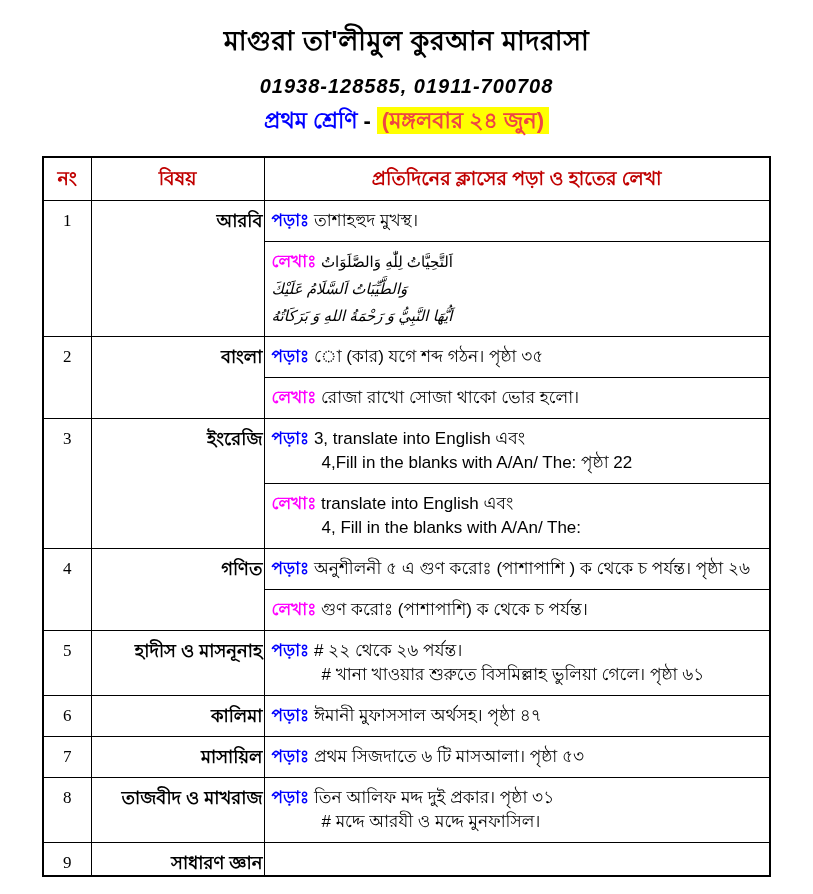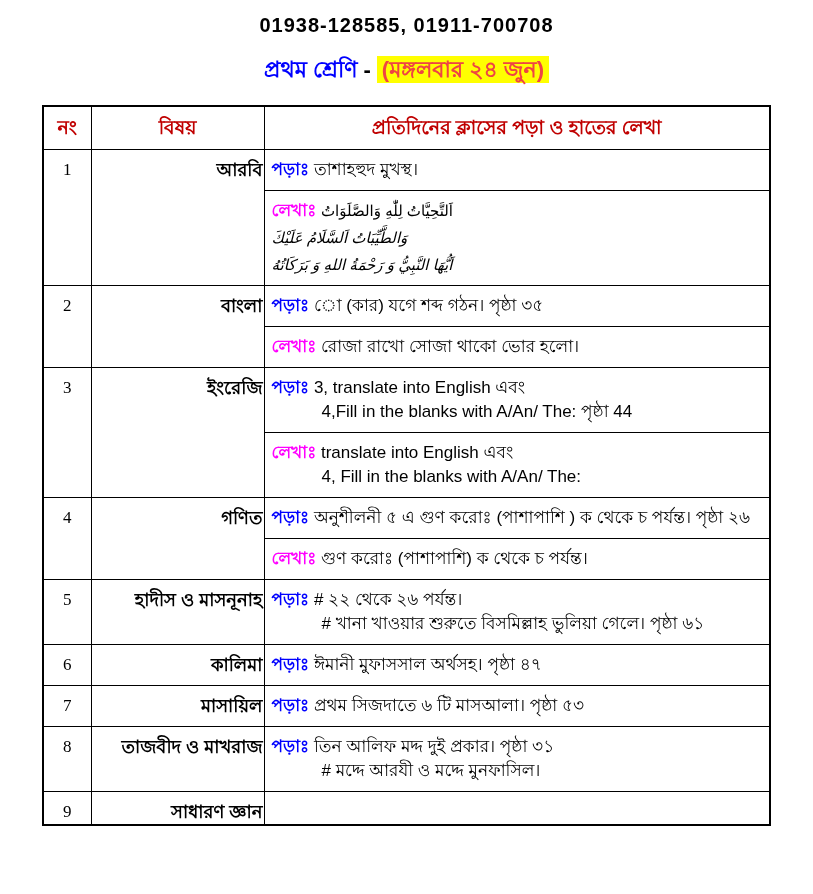--- a/index.html
+++ b/index.html
@@ -26,22 +26,23 @@
   }
   .doc-address {
     font-size: 20px;
     font-weight: bold;
     margin-bottom: 7px;
   }
   .doc-phones {
     font-size: 20px;
     font-weight: bold;
     letter-spacing: 1px;
-    margin-bottom: 15px;
+    margin-bottom: 5px;
     font-family: "Liberation Sans", sans-serif;
+    font-style: italic;
   }
   .class-line {
     font-size: 22px;
     font-weight: bold;
     margin-bottom: 4px;
   }
   .class-name { color: var(--class-color, #0000ff); }
   .class-dash { margin: 0 6px; color: #000; }
   .date-highlight {
     background: var(--highlight-bg, #ffff00);
@@ -103,20 +104,21 @@
   .cont-line { padding-left: 50px; }
   .ar-run { font-size: 15px; }
   .ar-line { margin-top: 3px; font-style: italic; }
 </style>
 </head>
 <body>
 
 <div class="page">
 
   <div class="doc-header">
+    <div class="doc-title">মাগুরা তা'লীমুল কুরআন মাদরাসা</div>
     <div class="doc-phones">01938-128585, 01911-700708</div>
     <div class="class-line">
       <span class="class-name">প্রথম শ্রেণি</span><span class="class-dash">-</span><span class="date-highlight">(মঙ্গলবার ২৪ জুন)</span>
     </div>
   </div>
 
   <table class="lesson-table">
     <colgroup>
       <col class="c-no">
         <col class="c-subject">
@@ -154,21 +156,21 @@
         <tr>
           <td class="content-cell">
             <div><span class="lbl lekha">লেখাঃ</span> <span>রোজা রাখো সোজা থাকো ভোর হলো।</span></div>
           </td>
         </tr>
         <tr>
           <td class="no-cell" rowspan="2">3</td>
           <td class="subject-cell" rowspan="2">ইংরেজি</td>
           <td class="content-cell">
             <div><span class="lbl pora">পড়াঃ</span> <span>3, translate into English এবং</span></div>
-            <div class="cont-line"><span>4,Fill in the blanks with A/An/ The: পৃষ্ঠা 44</span></div>
+            <div class="cont-line"><span>4,Fill in the blanks with A/An/ The: পৃষ্ঠা 22</span></div>
           </td>
         </tr>
         <tr>
           <td class="content-cell">
             <div><span class="lbl lekha">লেখাঃ</span> <span>translate into English এবং</span></div>
             <div class="cont-line"><span>4, Fill in the blanks with A/An/ The:</span></div>
           </td>
         </tr>
         <tr>
           <td class="no-cell" rowspan="2">4</td>

